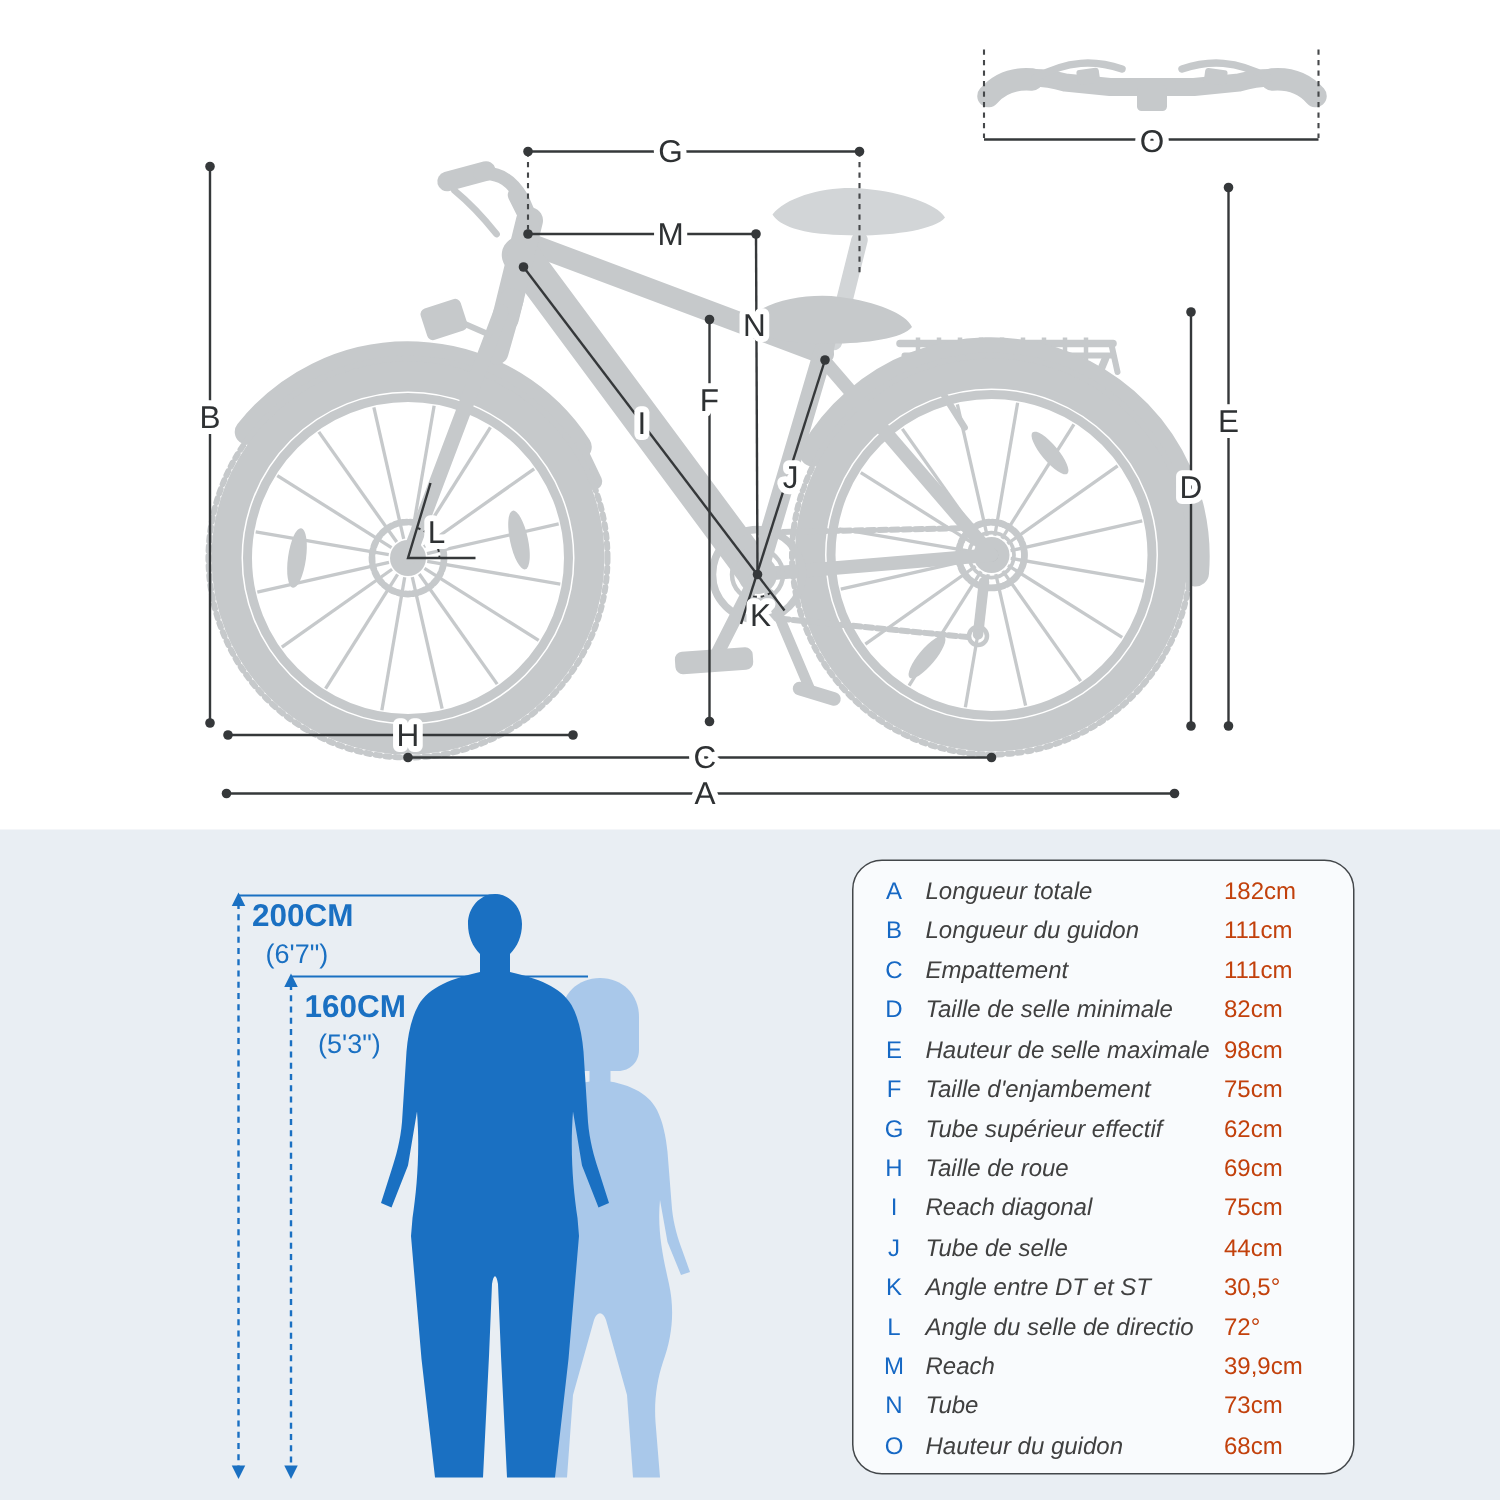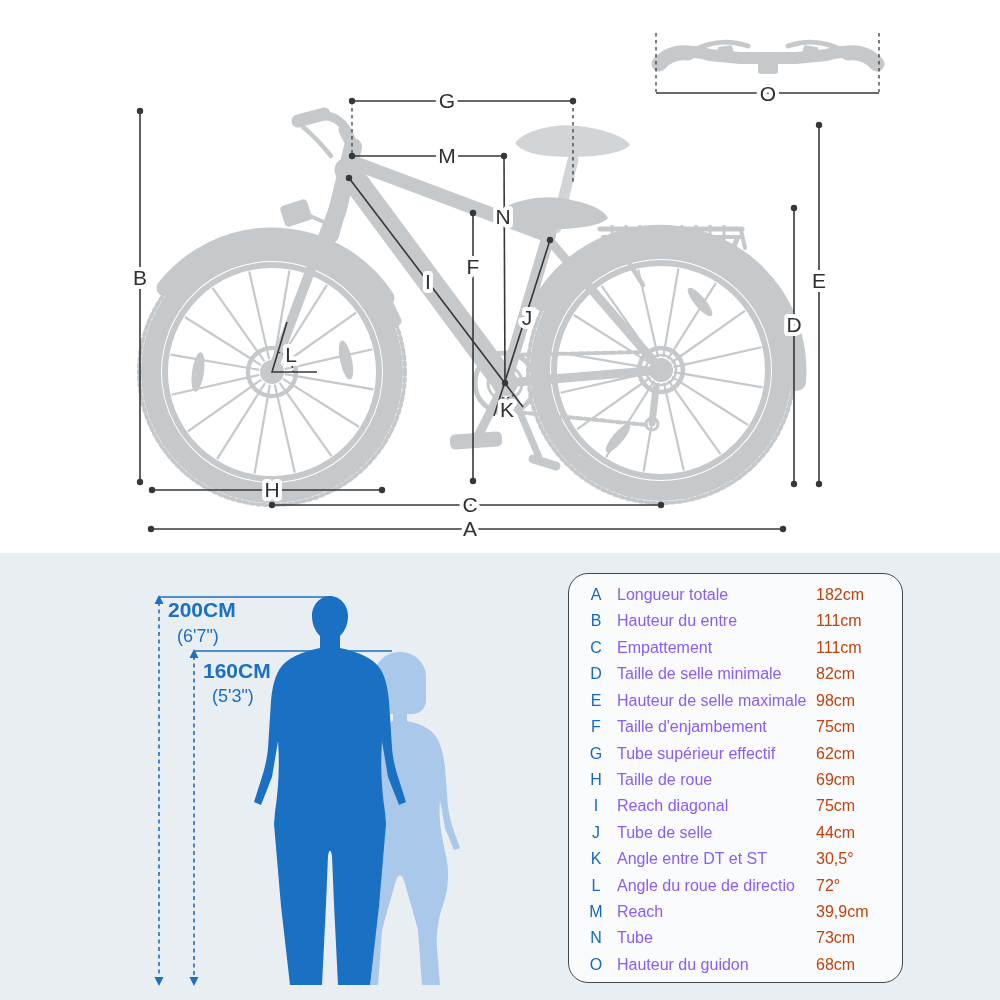--- a/index.html
+++ b/index.html
@@ -30,21 +30,21 @@
   text.hft{font:18px "Liberation Sans", sans-serif;fill:#1a70c2;}
 
   
   #spec-table{position:absolute;left:568px;top:573px;width:335px;height:410px;
       background:#f9fbfd;border:1.5px solid #43474a;border-radius:20px;box-sizing:border-box;}
   #spec-table .rows{display:flex;flex-direction:column;justify-content:space-between;
       height:100%;box-sizing:border-box;padding:13px 12px 9px 14px;}
   .trow{display:grid;grid-template-columns:26px 1fr 74px;column-gap:8px;align-items:center;
       font-size:16px;line-height:1;}
   .tletter{color:#1668c4;text-align:center;}
-  .tlabel{color:#8b5cf6;white-space:nowrap;}
+  .tlabel{color:#404040;white-space:nowrap;font-style:italic;}
   .tvalue{color:#c2410c;}
 </style>
 </head>
 <body>
 
 <div class="stage">
   <div class="bottom-band"></div>
 
   <svg id="scene" viewBox="0 0 1000 1000">
 
@@ -283,21 +283,21 @@
 
   <div id="spec-table">
     <div class="rows">
         <div class="trow">
           <span class="tletter">A</span>
           <span class="tlabel">Longueur totale</span>
           <span class="tvalue">182cm</span>
         </div>
         <div class="trow">
           <span class="tletter">B</span>
-          <span class="tlabel">Hauteur du entre</span>
+          <span class="tlabel">Longueur du guidon</span>
           <span class="tvalue">111cm</span>
         </div>
         <div class="trow">
           <span class="tletter">C</span>
           <span class="tlabel">Empattement</span>
           <span class="tvalue">111cm</span>
         </div>
         <div class="trow">
           <span class="tletter">D</span>
           <span class="tlabel">Taille de selle minimale</span>
@@ -333,21 +333,21 @@
           <span class="tlabel">Tube de selle</span>
           <span class="tvalue">44cm</span>
         </div>
         <div class="trow">
           <span class="tletter">K</span>
           <span class="tlabel">Angle entre DT et ST</span>
           <span class="tvalue">30,5°</span>
         </div>
         <div class="trow">
           <span class="tletter">L</span>
-          <span class="tlabel">Angle du roue de directio</span>
+          <span class="tlabel">Angle du selle de directio</span>
           <span class="tvalue">72°</span>
         </div>
         <div class="trow">
           <span class="tletter">M</span>
           <span class="tlabel">Reach</span>
           <span class="tvalue">39,9cm</span>
         </div>
         <div class="trow">
           <span class="tletter">N</span>
           <span class="tlabel">Tube</span>

